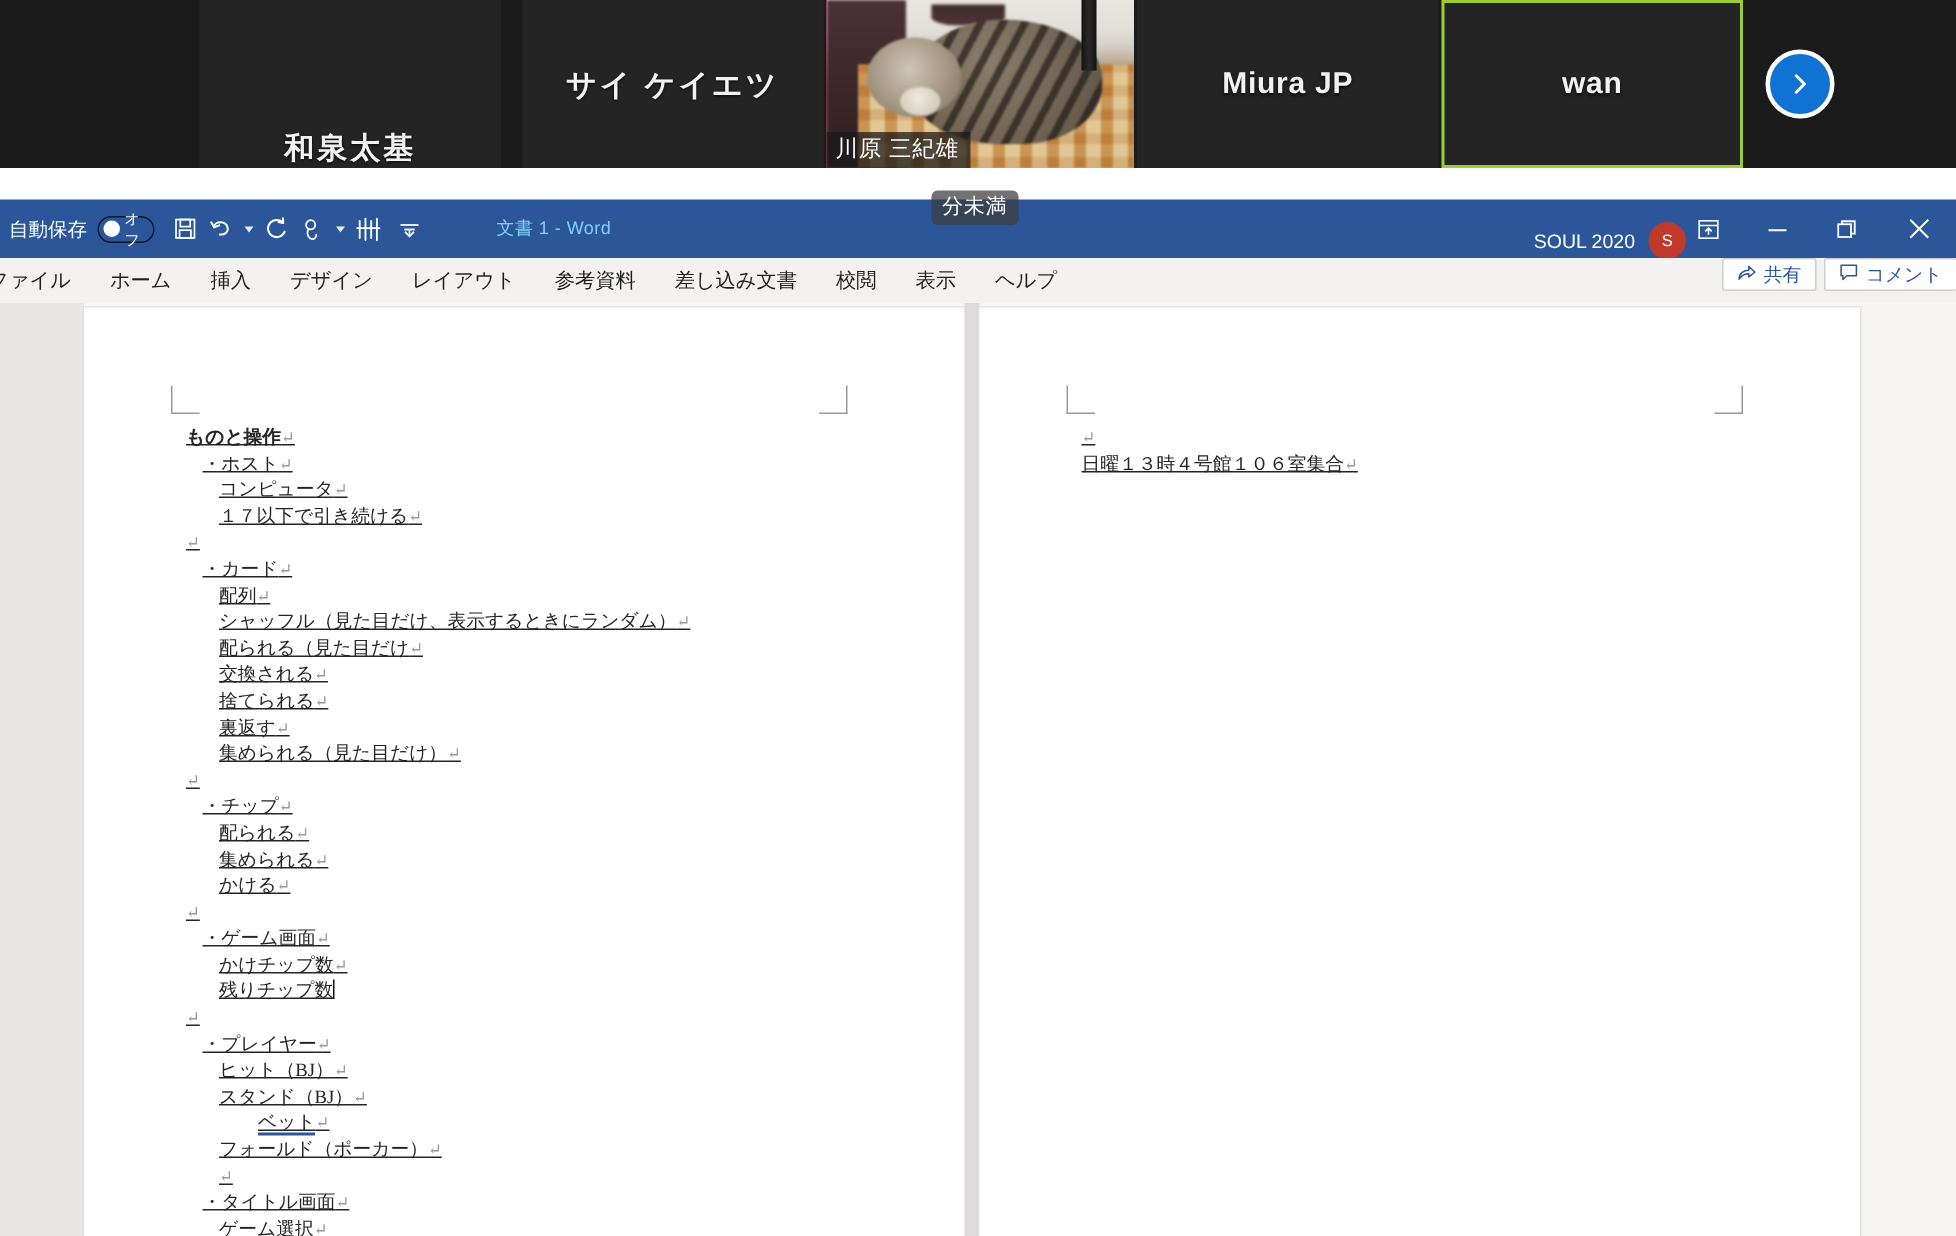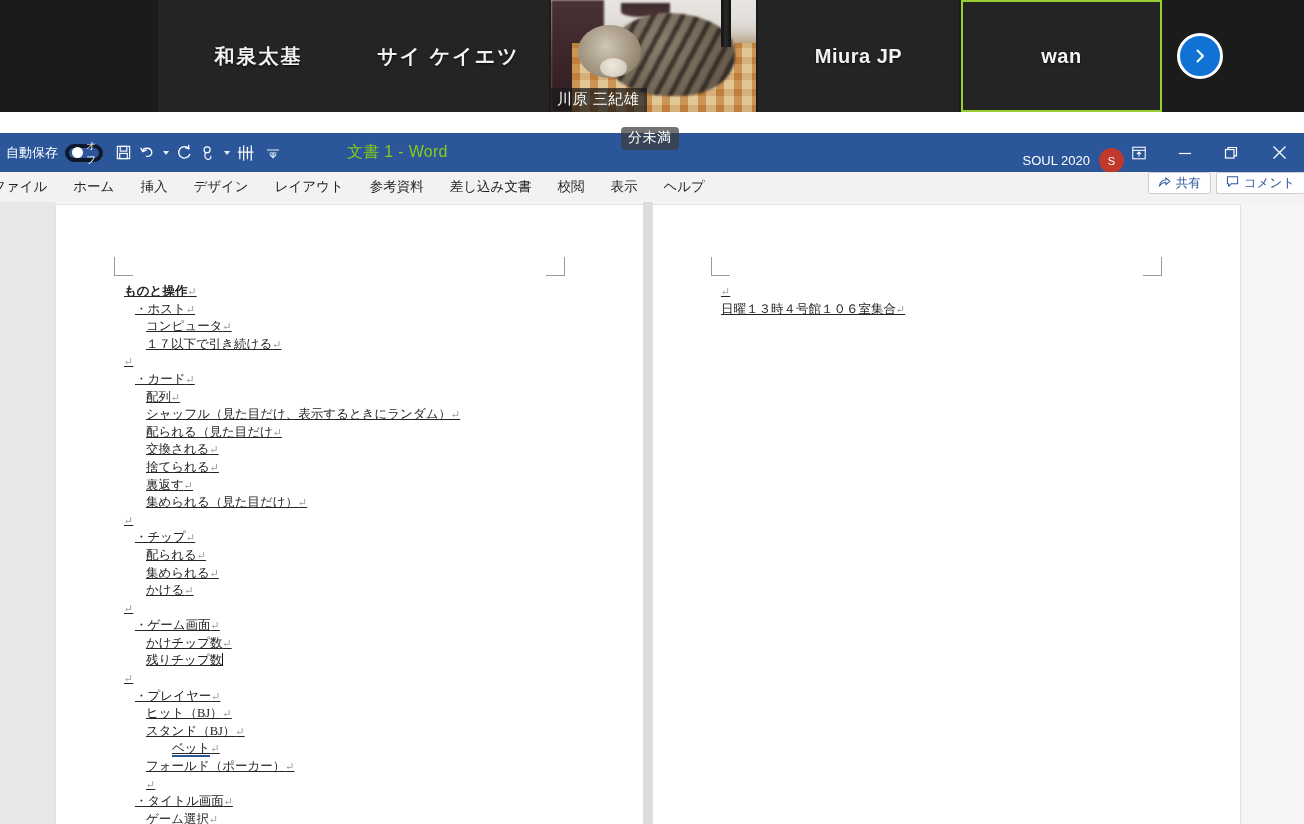--- a/index.html
+++ b/index.html
@@ -101,39 +101,39 @@
   
   .titlebar{
     position:absolute;left:0;top:133px;width:1304px;height:39px;
     background:#2b579a;
     display:flex;align-items:center;
     color:#ffffff;
   }
   .autosave{display:flex;align-items:center;gap:7px;padding-left:6px;}
   .autosave .lbl{font-size:13px;color:#ffffff;white-space:nowrap;}
   .toggle{
-    width:38px;height:18px;border-radius:9px;border:4px solid #0f172a;
+    width:38px;height:18px;border-radius:9px;border:1px solid #0f172a;
     display:flex;align-items:center;gap:3px;padding:0 3px;box-sizing:border-box;
     cursor:pointer;
   }
   .toggle .knob{width:11px;height:11px;border-radius:50%;background:#ffffff;flex:0 0 auto;}
   .toggle .st{font-size:10px;color:#ffffff;}
 
   .qat{display:flex;align-items:center;gap:0;margin-left:8px;}
   .qicon{
     width:24px;height:30px;display:flex;align-items:center;justify-content:center;
     cursor:pointer;
   }
   .qcaret{width:13px;height:30px;display:flex;align-items:center;justify-content:center;cursor:pointer;}
   .qcaret:after{
     content:"";border-left:3.5px solid transparent;border-right:3.5px solid transparent;
     border-top:4px solid #e6edf8;
   }
   .doctitle{
-    margin-left:60px;font-size:16px;color:#84cc16;white-space:nowrap;letter-spacing:.3px;
+    margin-left:44px;font-size:12px;color:#7dd3fc;white-space:nowrap;letter-spacing:.3px;
   }
   .searchbox{
     position:absolute;left:485px;top:142px;width:360px;height:22px;
     background:#8fa9cf;border:none;
     display:flex;align-items:center;gap:9px;padding-left:10px;box-sizing:border-box;
     cursor:text;
   }
   .searchbox .ph{font-size:12.5px;color:#f0f4fa;}
   .account{
     position:absolute;right:180px;top:133px;height:55px;
@@ -228,21 +228,21 @@
     letter-spacing:.5px;
   }
 </style>
 </head>
 <body>
 
 <div class="screen">
 
   <div class="video-strip">
     <div id="tiles">
-        <div class="tile jp" style="left: 158px; width: 201px;">
+        <div class="tile jp" style="left: 133px; width: 201px; align-items: flex-end;">
           <span class="nm">和泉太基</span>
         </div>
         <div class="tile jp" style="left: 348px; width: 201px;">
           <span class="nm">サイ ケイエツ</span>
         </div>
         <div class="tile video jp" style="left: 551px; width: 205px;">
           <div class="cat">
             <div class="lamp"></div>
             <div class="curtain"></div>
             <div class="table"></div>

